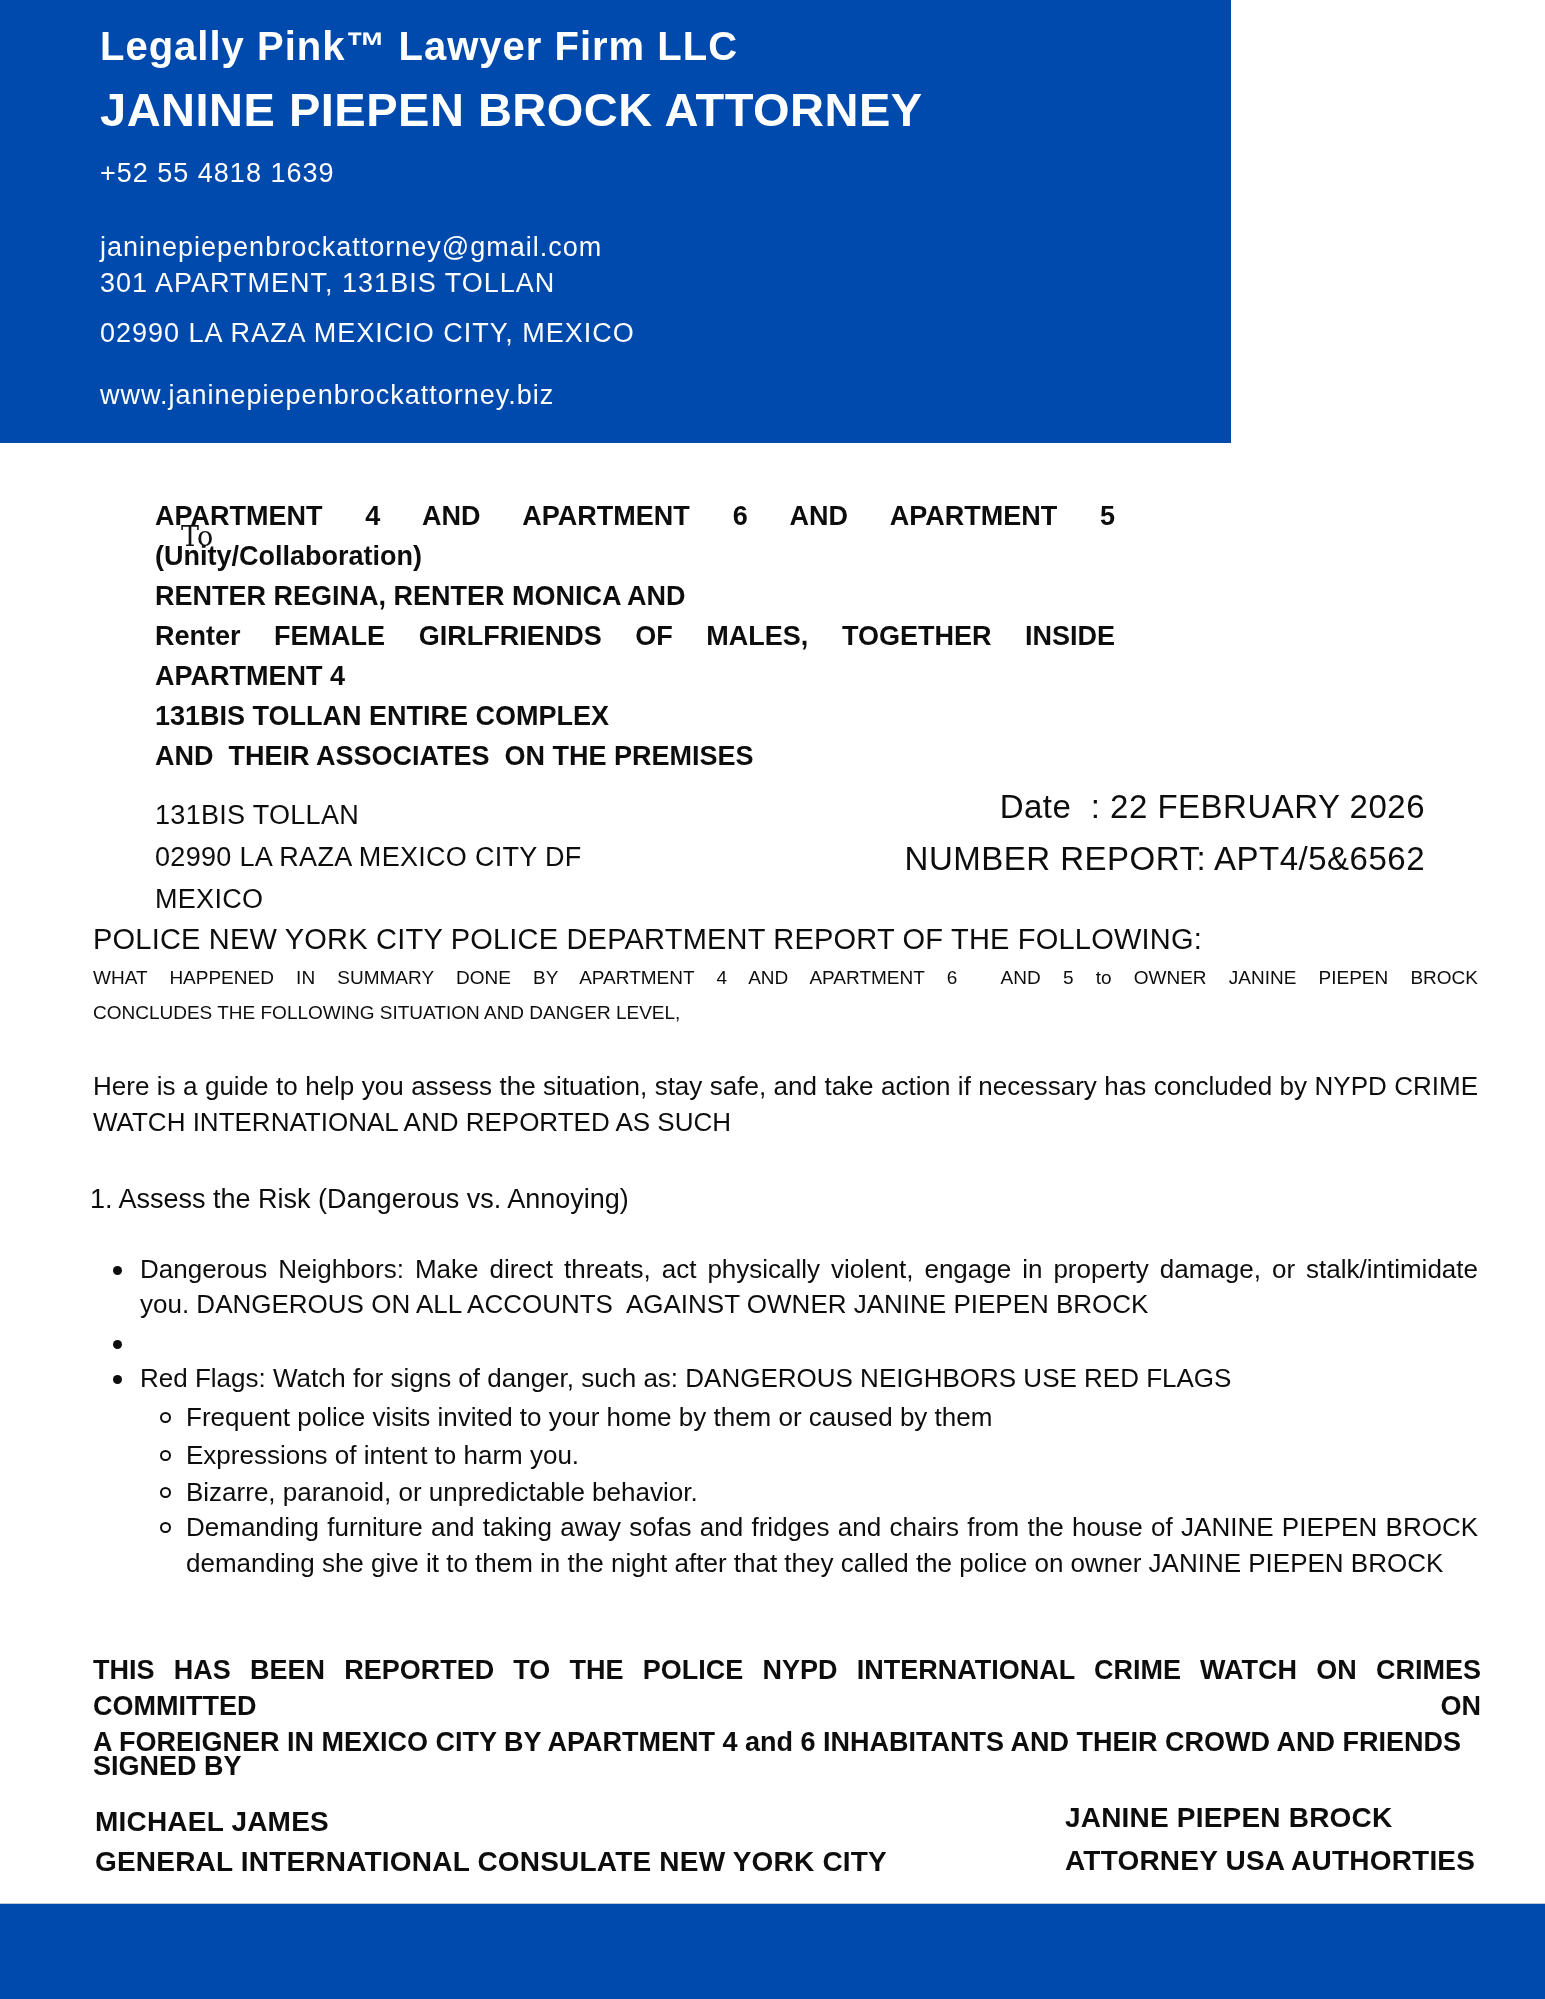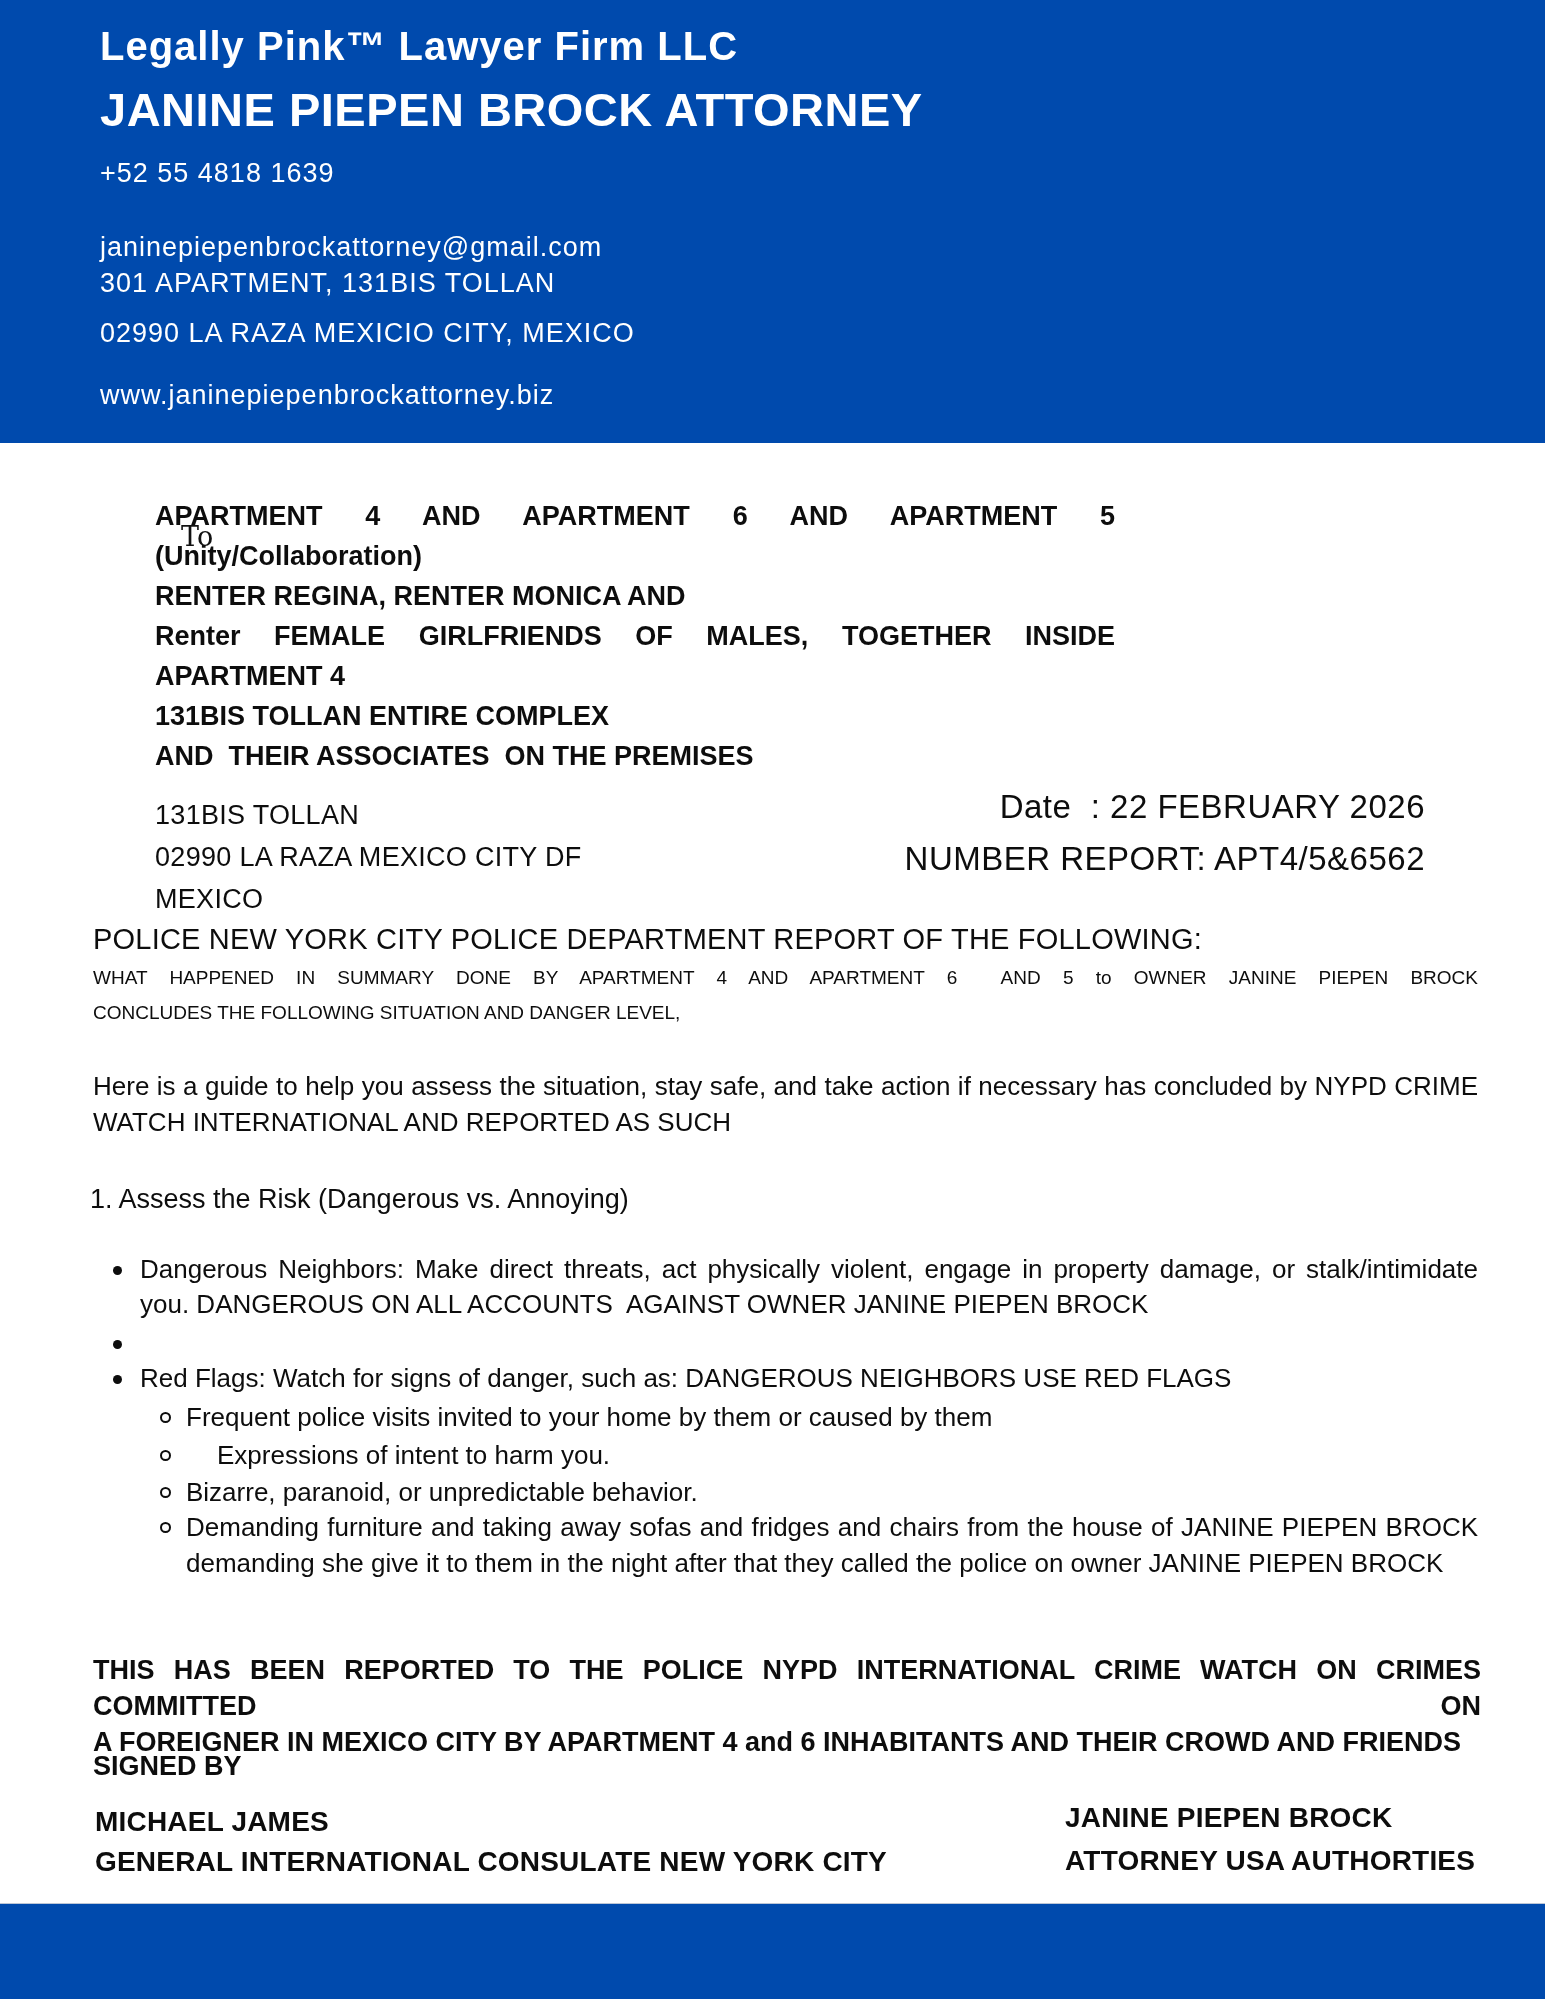--- a/index.html
+++ b/index.html
@@ -7,21 +7,21 @@
     position:relative;
     width:1545px;height:1999px;
     background:#ffffff;
     font-family:"Liberation Sans", sans-serif;
     color:#0d0d0d;
     overflow:hidden;
     margin:0 auto;
   }
   
   .letterhead{
-    position:absolute;top:0;left:0;width:1545px;height:443px;
+    position:absolute;top:0;left:0;width:1231px;height:443px;
     background:#004aad;color:#ffffff;
   }
   .brand{
     position:absolute;left:100px;top:24px;
     font-size:40px;font-weight:bold;letter-spacing:1px;
     white-space:pre-wrap;
   }
   .attorney{
     position:absolute;left:100px;top:82px;
     font-size:47px;font-weight:bold;letter-spacing:0.5px;
@@ -85,21 +85,21 @@
     border:2px solid #0d0d0d;box-sizing:border-box;margin-top:13px;
   }
   .b-text{font-size:26px;font-weight:400;line-height:35px;}
   .b1{left:113px;top:1252px;}
   .b1 .b-text{margin-left:18px;width:1338px;}
   .b2{left:113px;top:1326px;height:35px;}
   .b3{left:113px;top:1361px;}
   .b3 .b-text{margin-left:18px;width:1338px;}
   .sub .b-text{margin-left:15px;width:1292px;line-height:36px;}
   .s1{left:160px;top:1399px;}
-  .s2{left:160px;top:1437px;gap:31px;}
+  .s2{left:160px;top:1437px;}
   .s3{left:160px;top:1474px;}
   .s4{left:160px;top:1509px;}
   
   .closing{
     position:absolute;left:93px;top:1652px;width:1388px;
     font-size:27px;font-weight:bold;line-height:36px;
   }
   .signed-by{margin-top:-12px;}
   
   .sign-left{

